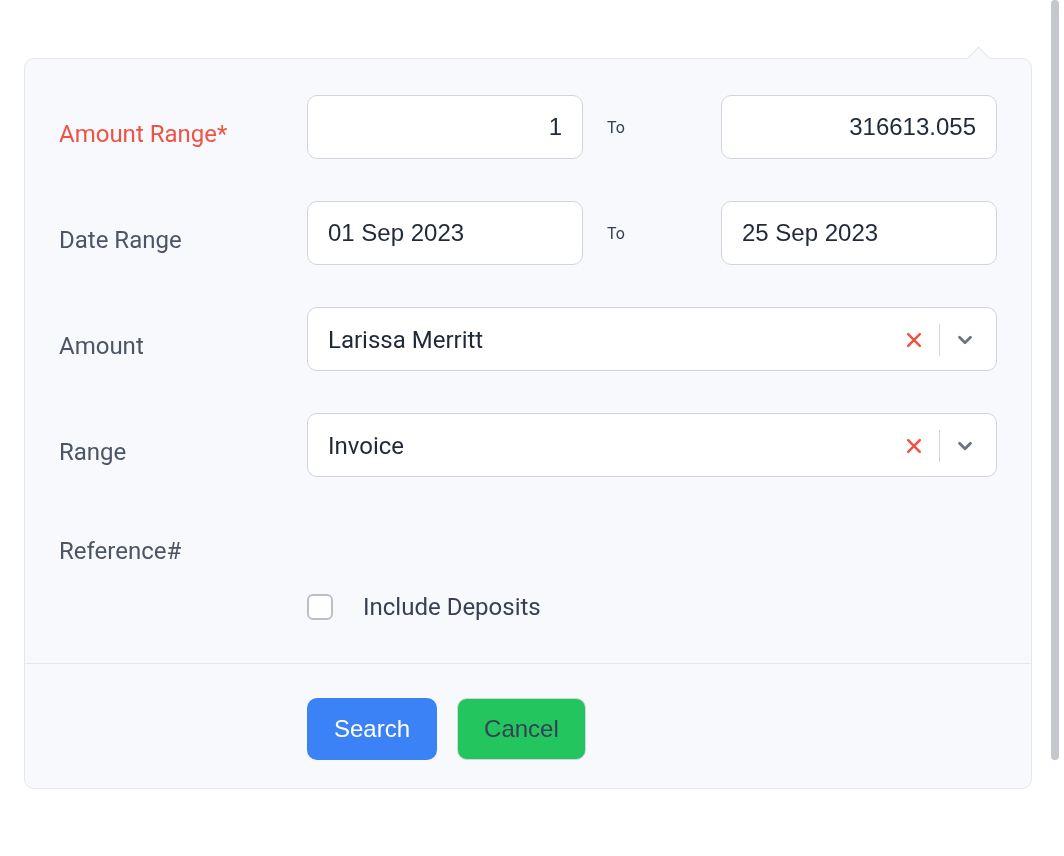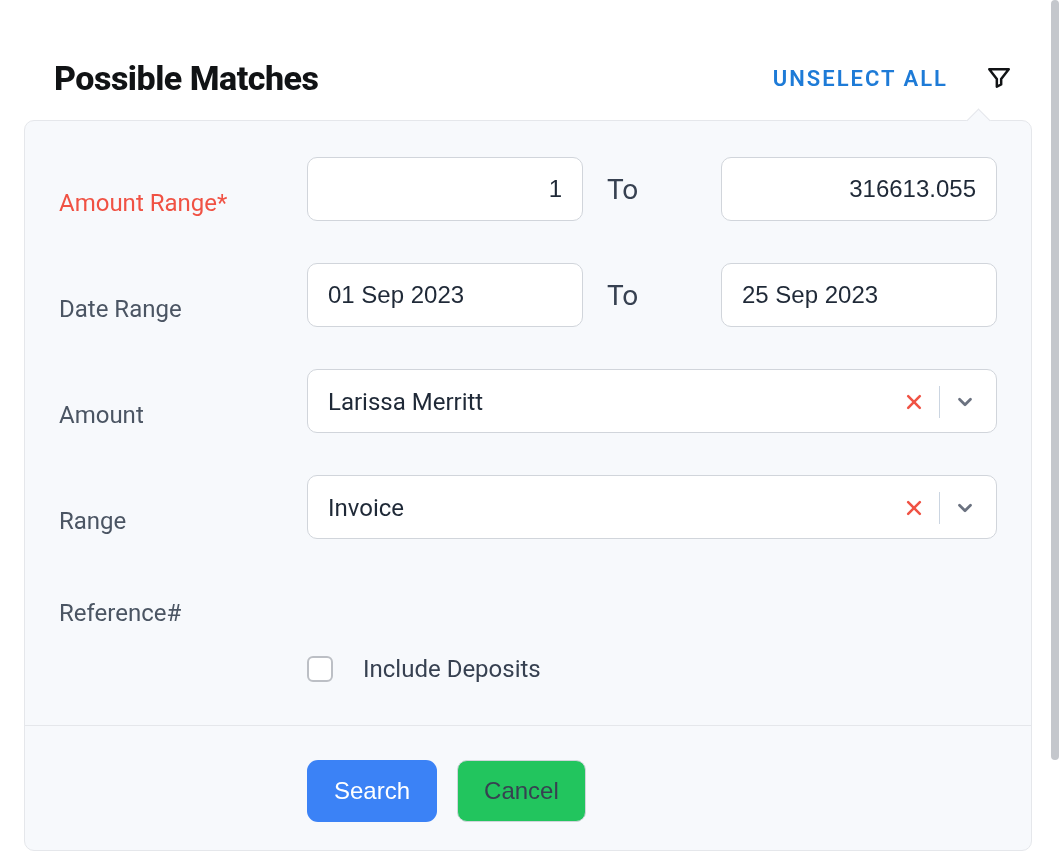--- a/index.html
+++ b/index.html
@@ -28,26 +28,26 @@
   .header-actions{display:flex;align-items:center;gap:36px;}
   .unselect{color:var(--link);font-weight:600;letter-spacing:2px;font-size:22px;cursor:pointer;}
   .filter-btn{display:flex;align-items:center;justify-content:center;width:30px;height:30px;cursor:pointer;color:#111315;}
 
   .panel{position:relative;margin-left:-30px;margin-right:-4px;background:var(--panel-bg);
     border:1px solid var(--panel-border);border-radius:10px;padding:36px 34px 0 34px;}
   .panel::before{content:"";position:absolute;top:-9px;right:44px;width:16px;height:16px;
     background:var(--panel-bg);border-left:1px solid var(--panel-border);border-top:1px solid var(--panel-border);
     transform:rotate(45deg);}
 
-  .row{display:flex;align-items:flex-end;margin-bottom:42px;}
+  .row{display:flex;align-items:center;margin-bottom:42px;}
   .row.tight{margin-bottom:28px;}
   .label{flex:0 0 248px;min-width:248px;color:var(--muted);font-size:24px;line-height:1.5;padding-top:14px;}
   .label.required{color:var(--red);}
   .controls{flex:1;display:flex;align-items:center;gap:24px;}
-  .sep{color:#374151;font-size:28px;min-width:46px;text-align:left;}
+  .sep{color:#374151;font-size:16px;min-width:46px;text-align:left;}
 
   .input{height:64px;border:1px solid var(--border);border-radius:10px;background:#fff;
     font-size:24px;padding:0 20px;color:var(--text);outline:none;width:100%;}
   .input.num{text-align:right;}
   .input.sm{flex:1;max-width:290px;}
   .input.lg{flex:1;max-width:294px;margin-left:44px;}
 
   .select{flex:1;height:64px;border:1px solid var(--border);border-radius:10px;background:#fff;
     display:flex;align-items:center;padding:1px 14px 0 20px;cursor:pointer;}
   .select span.val{flex:1;font-size:24px;color:var(--text);}
@@ -56,40 +56,29 @@
   .select .chev{display:flex;align-items:center;justify-content:center;width:34px;height:34px;color:#6b7280;cursor:pointer;}
 
   .check-row{display:flex;align-items:center;gap:30px;margin-top:-4px;}
   .checkbox{width:26px;height:26px;border:2px solid #bcbfc5;border-radius:6px;background:#fff;cursor:pointer;flex:0 0 26px;}
   .check-lbl{font-size:24px;color:#374151;}
 
   .footer{margin:0 -34px;border-top:1px solid var(--panel-border);padding:34px 0 28px 282px;
     display:flex;gap:20px;}
   .btn{height:62px;padding:0 26px;border-radius:10px;font-size:24px;cursor:pointer;border:1px solid transparent;
     display:flex;align-items:center;}
-  .btn-primary{background:var(--blue);color:#fff;border-radius:11px;}
+  .btn-primary{background:var(--blue);color:#fff;}
   .btn-secondary{background:#22c55e;color:#374151;border-color:var(--border);}
 </style>
 </head>
 <body>
 
 <div class="viewport">
   <div class="container">
 
-    <div class="header">
-      <div class="title">Possible Matches</div>
-      <div class="header-actions">
-        <div class="unselect">UNSELECT ALL</div>
-        <div class="filter-btn">
-          <svg width="26" height="26" viewBox="0 0 24 24" fill="none" stroke="currentColor" stroke-width="2.3" stroke-linecap="round" stroke-linejoin="round">
-            <path d="M3 4h18l-7 9v5l-4 2v-7L3 4z"></path>
-          </svg>
-        </div>
-      </div>
-    </div>
 
     <div class="panel">
 
       <div class="row">
         <div class="label required">Amount Range*</div>
         <div class="controls">
           <input class="input num sm" value="1" style="">
           <div class="sep">To</div>
           <input class="input num lg" value="316613.055" style="">
         </div>

